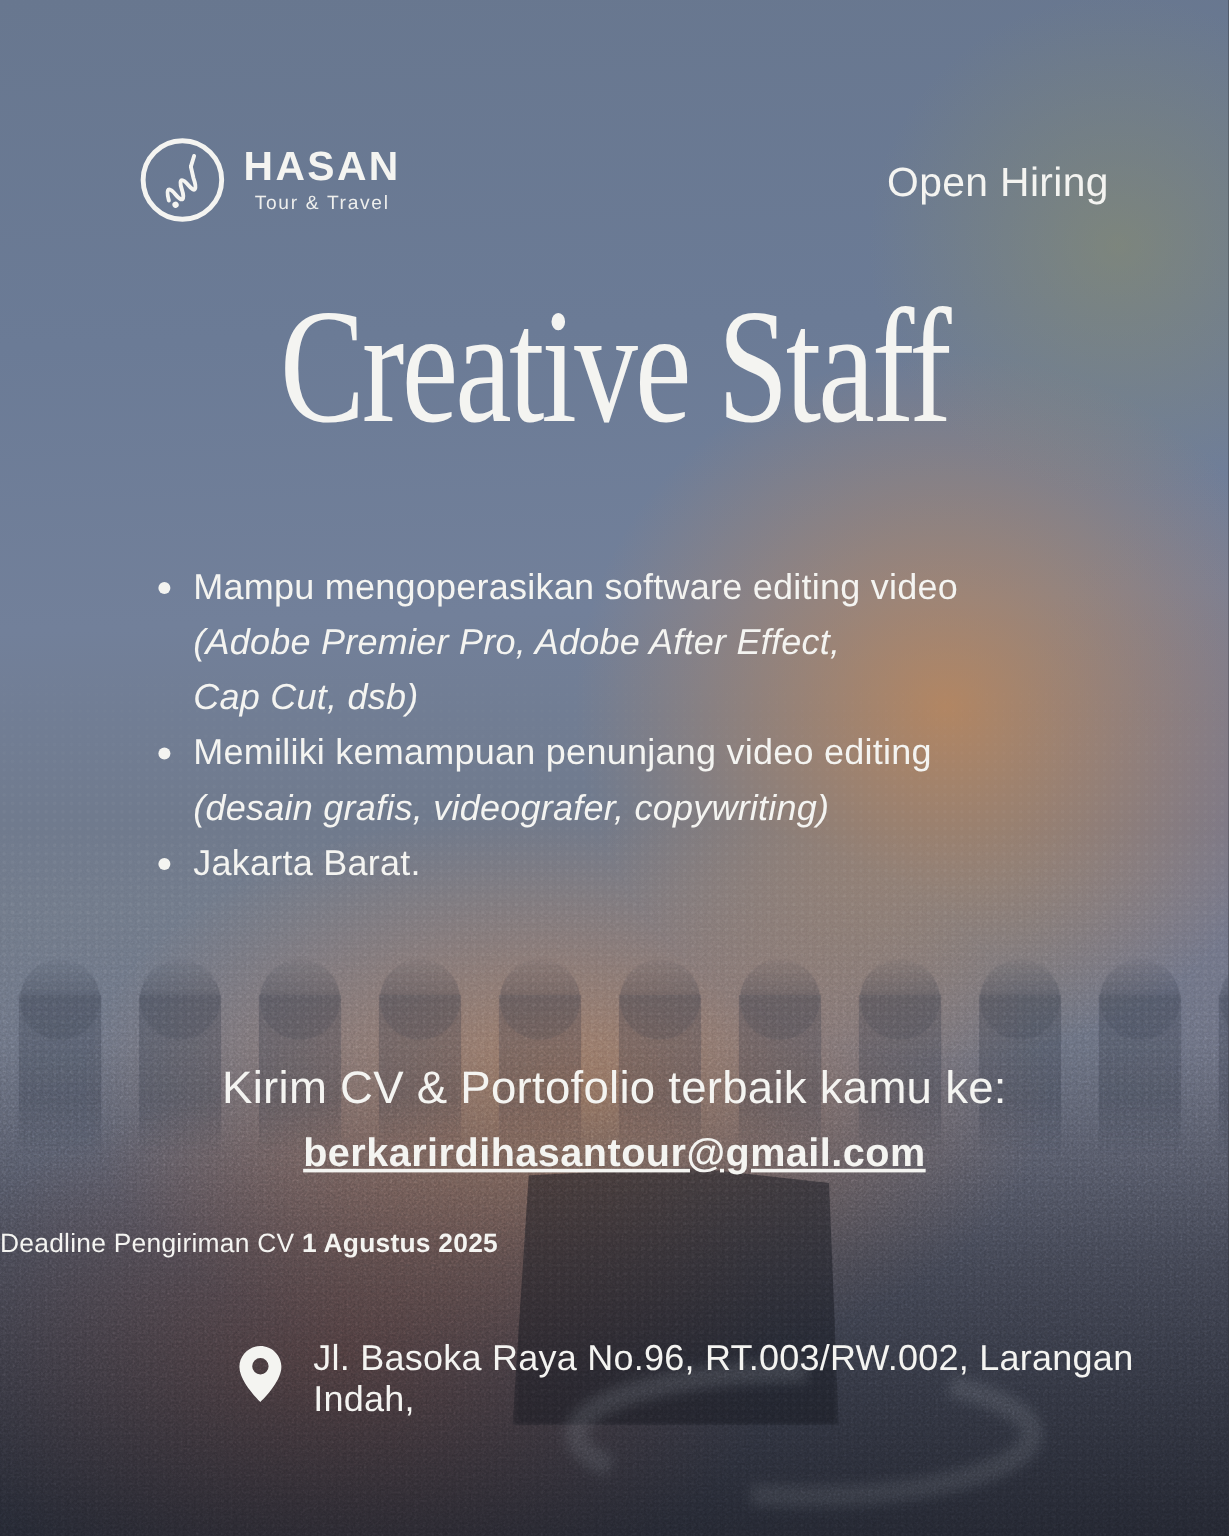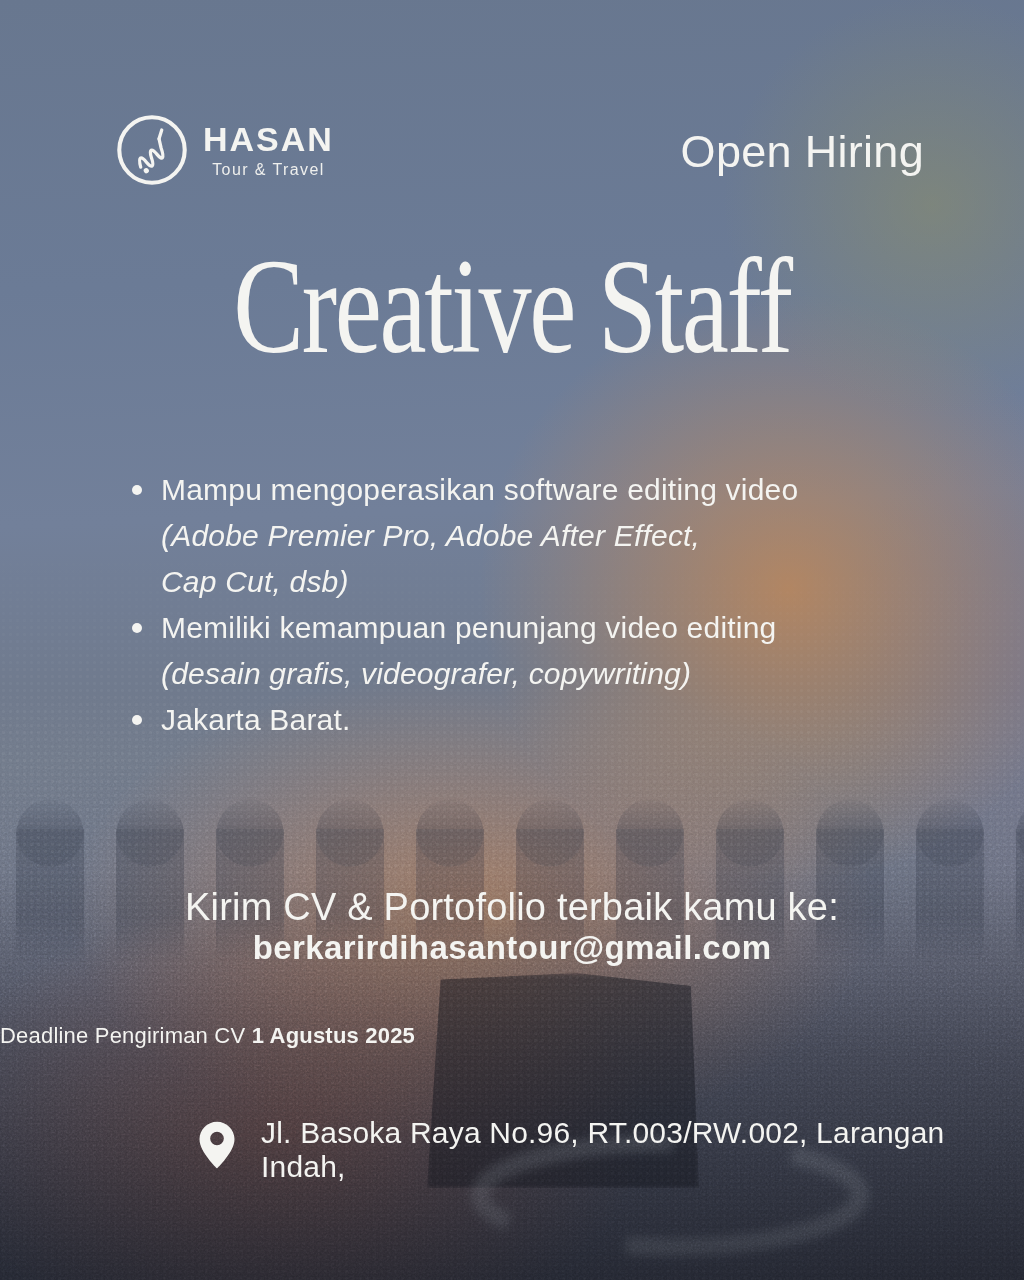--- a/index.html
+++ b/index.html
@@ -56,33 +56,33 @@
   }
   
   .content{position:absolute;inset:0;z-index:5;}
   .header{position:absolute;left:116px;right:100px;top:114px;
     display:flex;justify-content:space-between;align-items:center;}
   .brand{display:flex;align-items:center;gap:15px;}
   .logo-mark{width:72px;height:72px;flex:0 0 auto;}
   .brand-text{display:flex;flex-direction:column;}
   .brand-name{font-size:34px;font-weight:bold;letter-spacing:2px;line-height:1;}
   .brand-tagline{font-size:16px;letter-spacing:1.4px;margin-top:5px;text-align:center;opacity:.96;}
-  .badge{font-size:45px;letter-spacing:.3px;margin-top:4px;}
+  .badge{font-size:34px;letter-spacing:.3px;margin-top:4px;}
   .title{position:absolute;top:238px;left:0;width:100%;margin:0;text-align:center;
     font-family:"Liberation Serif", serif;font-weight:400;
     font-size:136px;line-height:1.0;letter-spacing:-3px;transform:scaleX(.78);}
   .reqs{position:absolute;left:132px;top:467px;width:790px;margin:0;padding:0;list-style:none;
     font-size:30px;line-height:46px;letter-spacing:.2px;}
   .reqs li{position:relative;padding-left:29px;}
   .reqs li::before{content:"";position:absolute;left:0;top:18px;width:10px;height:10px;
     border-radius:50%;background:var(--text);}
   .it{font-style:italic;}
   .cta{position:absolute;left:0;width:100%;top:886px;text-align:center;}
   .cta-line{margin:0;font-size:38px;letter-spacing:.2px;}
-  .cta-email{margin:0 0 0;font-size:33px;font-weight:bold;letter-spacing:.4px;}
+  .cta-email{margin:13px 0 0;font-size:33px;font-weight:bold;letter-spacing:.4px;text-decoration:underline;}
   .deadline{position:absolute;left:0;width:100%;top:1023px;margin:0;
     font-size:22px;letter-spacing:.2px;}
   .deadline .b{font-weight:bold;}
   .address{position:absolute;left:197px;top:1116px;display:flex;gap:24px;align-items:flex-start;}
   .pin{width:40px;height:52px;margin-top:3px;flex:0 0 auto;}
   .addr-lines{font-size:30px;line-height:34px;letter-spacing:.2px;}
 </style>
 </head>
 <body>
 

